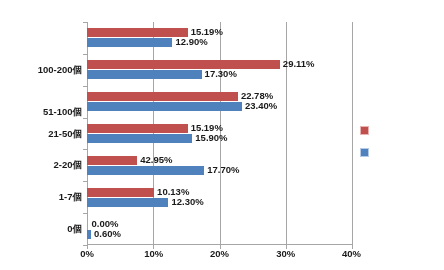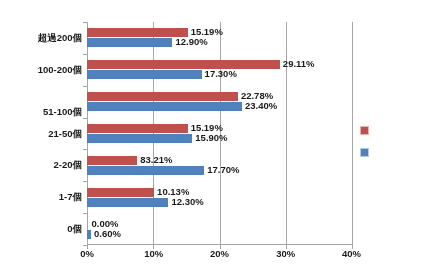--- a/index.html
+++ b/index.html
@@ -36,21 +36,20 @@
   .legend-swatch{position:absolute;left:0;width:7px;height:7px;}
   .legend-swatch.red{background:#c0504d;border:1px solid #e8b3b1;}
   .legend-swatch.blue{background:#4f81bd;border:1px solid #b3cbe6;}
 </style>
 </head>
 <body>
 
 <div id="chart-root">
 
   <div id="cat-labels">
-      <div class="catlabel" style="top: 9.92857px;">超過200個</div>
       <div class="catlabel" style="top: 41.7857px;">100-200個</div>
       <div class="catlabel" style="top: 84px;">51-100個</div>
       <div class="catlabel" style="top: 105.5px;">21-50個</div>
       <div class="catlabel" style="top: 137.357px;">2-20個</div>
       <div class="catlabel" style="top: 169.214px; margin-left: 37px;">1-7個</div>
       <div class="catlabel" style="top: 201.071px;">0個</div>
     </div>
 
   <div id="plot-area">
     <div class="axis-line"></div>
@@ -79,21 +78,21 @@
       <div class="dlabel" style="left: 153.917px; top: 69.1429px;">22.78%</div>
       <div class="bar blue" style="top: 80.1429px; width: 155.025px;"></div>
       <div class="dlabel" style="left: 158.025px; top: 79.1429px;">23.40%</div>
       <div class="tick" style="top: 96px;"></div>
       <div class="bar red" style="top: 102px; width: 100.634px;"></div>
       <div class="dlabel" style="left: 103.634px; top: 101px;">15.19%</div>
       <div class="bar blue" style="top: 112px; width: 105.338px;"></div>
       <div class="dlabel" style="left: 108.338px; top: 111px;">15.90%</div>
       <div class="tick" style="top: 127px;"></div>
       <div class="bar red" style="top: 133.857px; width: 50.2837px;"></div>
-      <div class="dlabel" style="left: 53.2837px; top: 132.857px;">83.21%</div>
+      <div class="dlabel" style="left: 53.2837px; top: 132.857px;">42.95%</div>
       <div class="bar blue" style="top: 143.857px; width: 117.262px;"></div>
       <div class="dlabel" style="left: 120.262px; top: 142.857px;">17.70%</div>
       <div class="tick" style="top: 159px;"></div>
       <div class="bar red" style="top: 165.714px; width: 67.1112px;"></div>
       <div class="dlabel" style="left: 70.1112px; top: 164.714px;">10.13%</div>
       <div class="bar blue" style="top: 175.714px; width: 81.4875px;"></div>
       <div class="dlabel" style="left: 84.4875px; top: 174.714px;">12.30%</div>
       <div class="tick" style="top: 191px;"></div>
       <div class="dlabel" style="left: 4.5px; top: 196.571px;">0.00%</div>
       <div class="bar blue" style="top: 207.571px; width: 3.975px;"></div>

